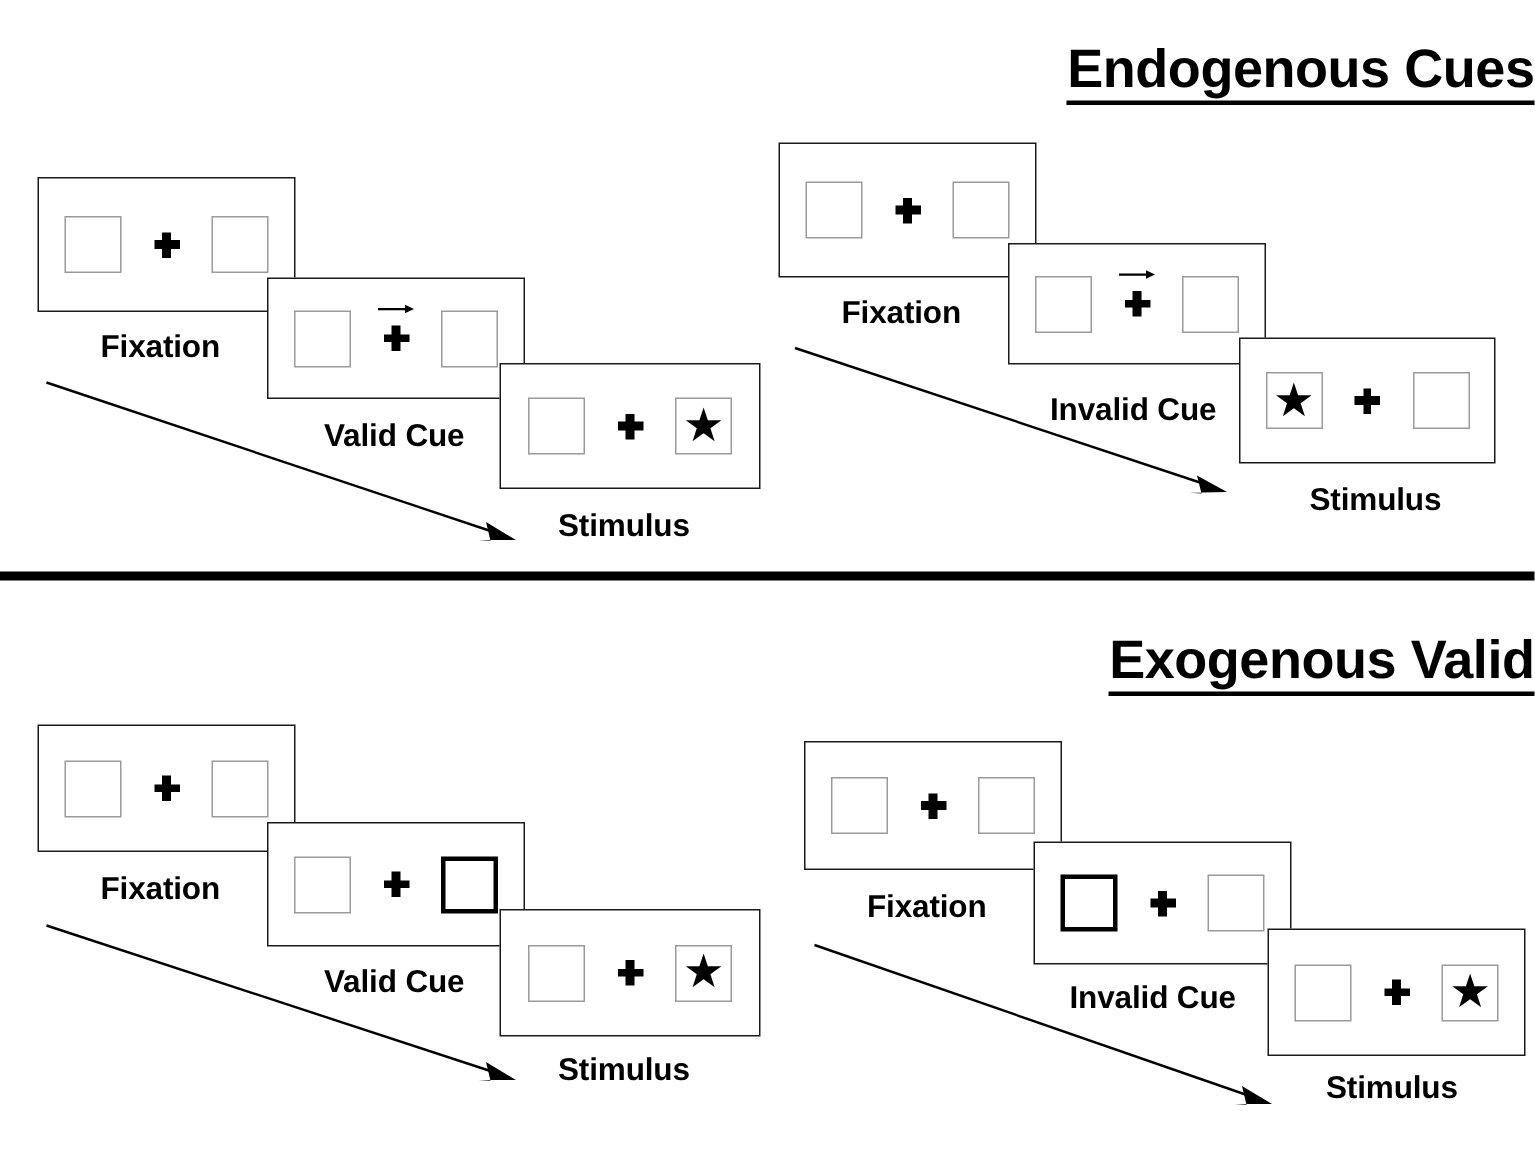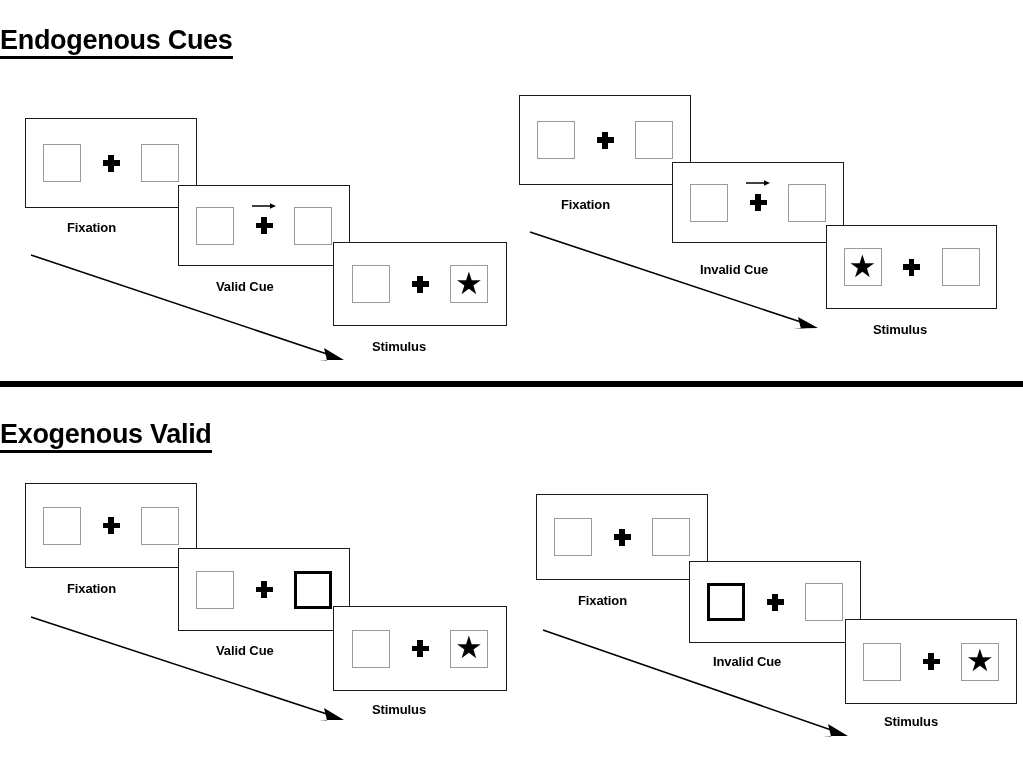--- a/index.html
+++ b/index.html
@@ -14,22 +14,22 @@
     overflow: hidden;
     font-family: "Liberation Sans", sans-serif;
     color: #000000;
   }
 
   
   .section-title {
     position: absolute;
     width: 100%;
     left: 0;
-    text-align: left;
-    font-size: 27px;
+    text-align: right;
+    font-size: 36px;
     font-weight: bold;
     letter-spacing: -0.3px;
   }
   .section-title span {
     border-bottom: 3px solid #000;
     padding-bottom: 1px;
   }
   #endo-title { top: 25px; }
   #exo-title  { top: 419px; }
 
@@ -114,21 +114,21 @@
     top: -4px;
     left: 50%;
     transform: translateX(-50%);
     width: 26px;
     height: 11px;
   }
 
   
   .caption {
     position: absolute;
-    font-size: 13px;
+    font-size: 21px;
     font-weight: bold;
     white-space: nowrap;
     letter-spacing: -0.1px;
   }
 
   
   .timeline-arrow {
     position: absolute;
     pointer-events: none;
   }

